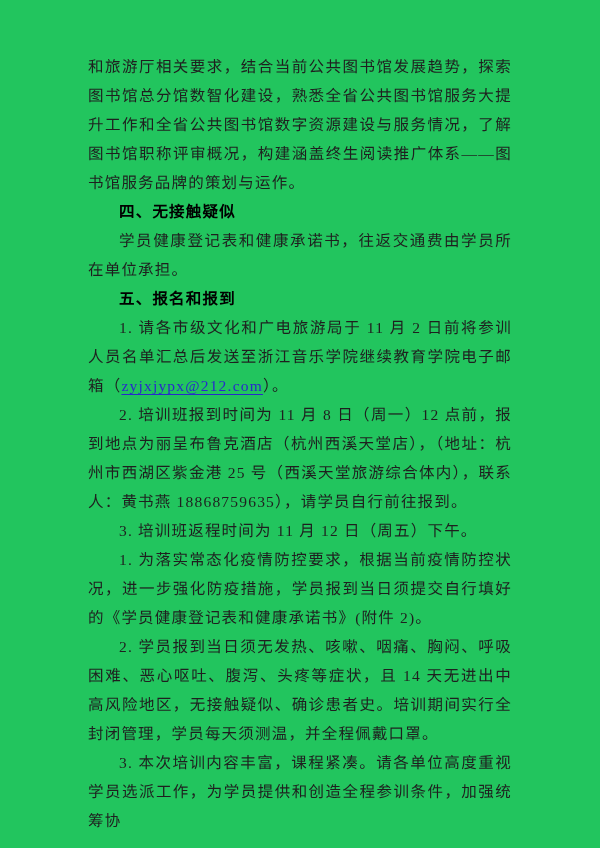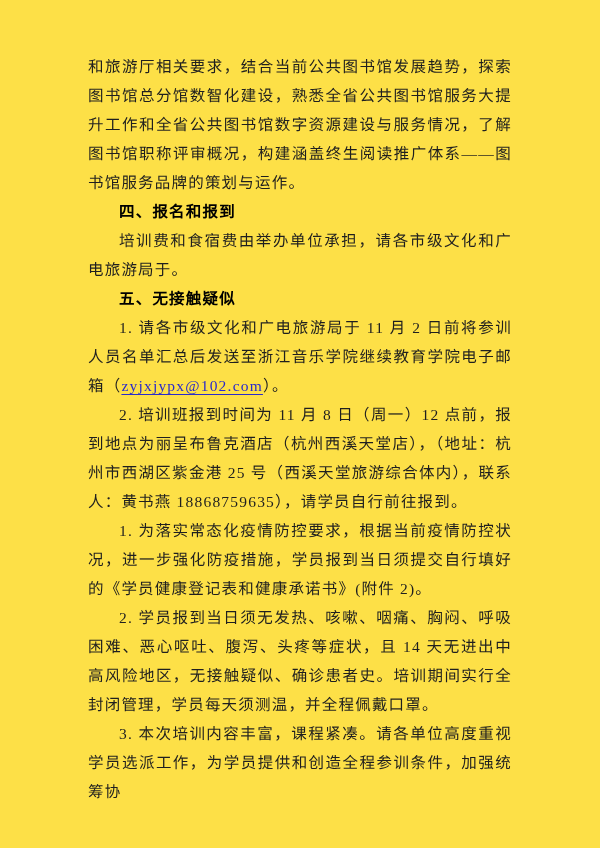--- a/index.html
+++ b/index.html
@@ -10,21 +10,21 @@
     width: 600px;
     height: 848px;
     background: #ffffff;
     overflow: hidden;
     font-family: "Liberation Serif", "DejaVu Serif", serif;
   }
   .page {
     box-sizing: border-box;
     width: 600px;
     height: 848px;
-    background: #fde047;
+    background: #22c55e;
     padding: 52px 88px 0 88px;
     color: #1f1f1f;
   }
   .doc-body p,
   .doc-body h3 {
     margin: 0;
     font-size: 15.5px;
     line-height: 29px;
     letter-spacing: 1.2px;
     text-align: justify;
@@ -50,30 +50,31 @@
   }
 </style>
 </head>
 <body>
 
 <div class="page">
   <div class="doc-body">
 
     <p>和旅游厅相关要求，结合当前公共图书馆发展趋势，探索图书馆总分馆数智化建设，熟悉全省公共图书馆服务大提升工作和全省公共图书馆数字资源建设与服务情况，了解图书馆职称评审概况，构建涵盖终生阅读推广体系——图书馆服务品牌的策划与运作。</p>
 
-    <h3 class="doc-heading">四、报名和报到</h3>
+    <h3 class="doc-heading">四、无接触疑似</h3>
 
-    <p class="para-indent">培训费和食宿费由举办单位承担，请各市级文化和广电旅游局于。</p>
+    <p class="para-indent">学员健康登记表和健康承诺书，往返交通费由学员所在单位承担。</p>
 
-    <h3 class="doc-heading">五、无接触疑似</h3>
+    <h3 class="doc-heading">五、报名和报到</h3>
 
-    <p class="para-indent"><span>1. 请各市级文化和广电旅游局于 11 月 2 日前将参训人员名单汇总后发送至浙江音乐学院继续教育学院电子邮箱（</span><a href="#" class="email-link">zyjxjypx@102.com</a><span>）。</span></p>
+    <p class="para-indent"><span>1. 请各市级文化和广电旅游局于 11 月 2 日前将参训人员名单汇总后发送至浙江音乐学院继续教育学院电子邮箱（</span><a href="#" class="email-link">zyjxjypx@212.com</a><span>）。</span></p>
 
     <p class="para-indent">2. 培训班报到时间为 11 月 8 日（周一）12 点前，报到地点为丽呈布鲁克酒店（杭州西溪天堂店），（地址：杭州市西湖区紫金港 25 号（西溪天堂旅游综合体内），联系人：黄书燕 18868759635），请学员自行前往报到。</p>
 
+    <p class="para-indent">3. 培训班返程时间为 11 月 12 日（周五）下午。</p>
 
 
     <p class="para-indent">1. 为落实常态化疫情防控要求，根据当前疫情防控状况，进一步强化防疫措施，学员报到当日须提交自行填好的《学员健康登记表和健康承诺书》(附件 2)。</p>
 
     <p class="para-indent">2. 学员报到当日须无发热、咳嗽、咽痛、胸闷、呼吸困难、恶心呕吐、腹泻、头疼等症状，且 14 天无进出中高风险地区，无接触疑似、确诊患者史。培训期间实行全封闭管理，学员每天须测温，并全程佩戴口罩。</p>
 
     <p class="para-indent">3. 本次培训内容丰富，课程紧凑。请各单位高度重视学员选派工作，为学员提供和创造全程参训条件，加强统筹协</p>
 
   </div>
 </div>

